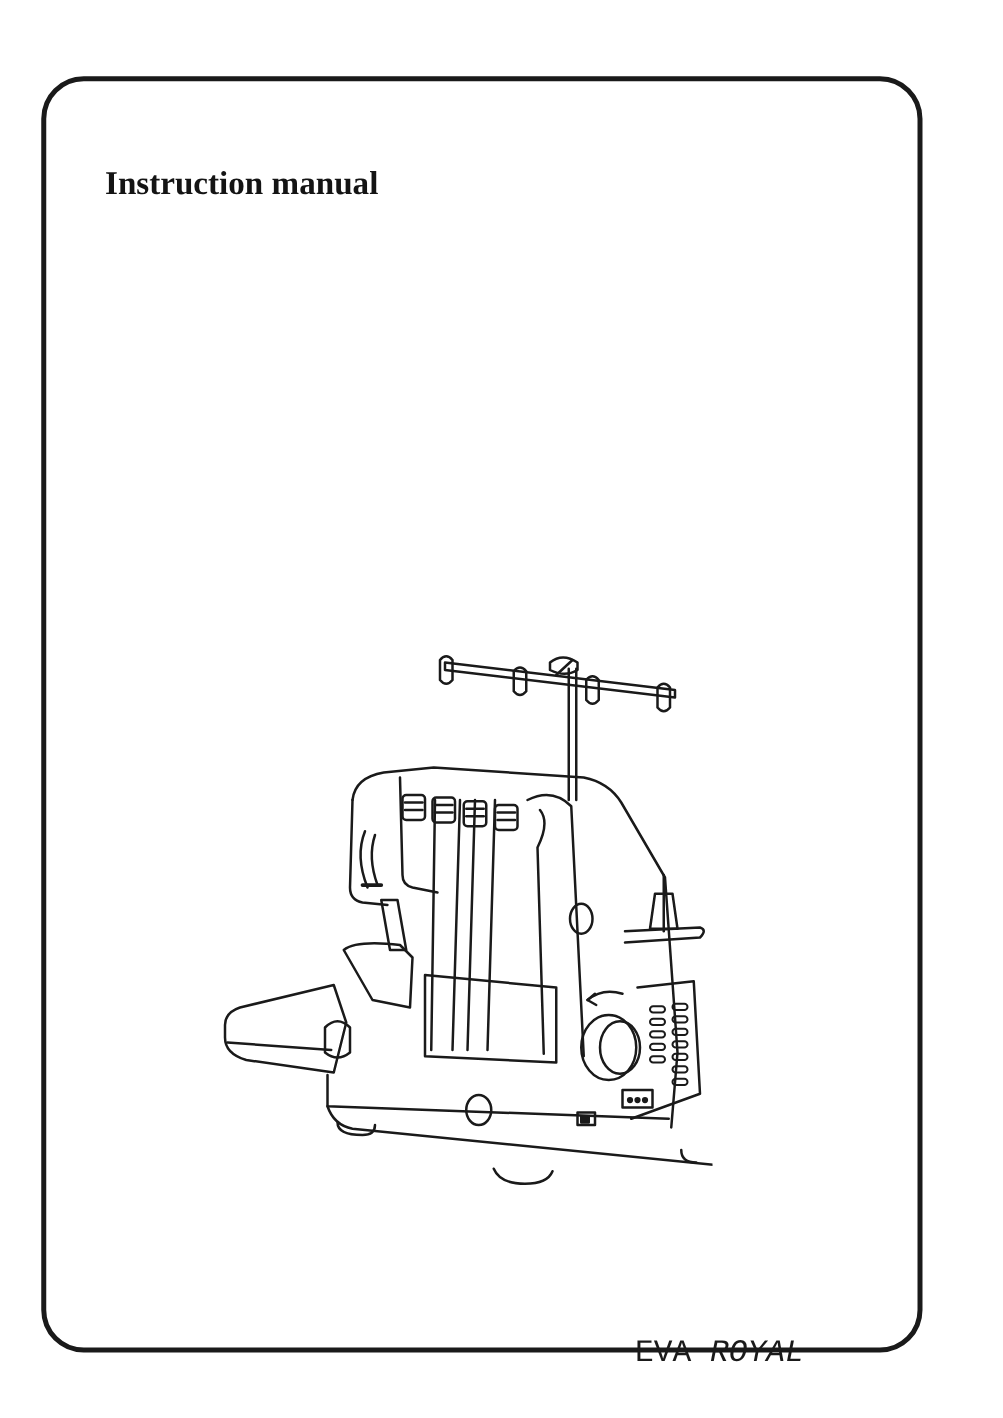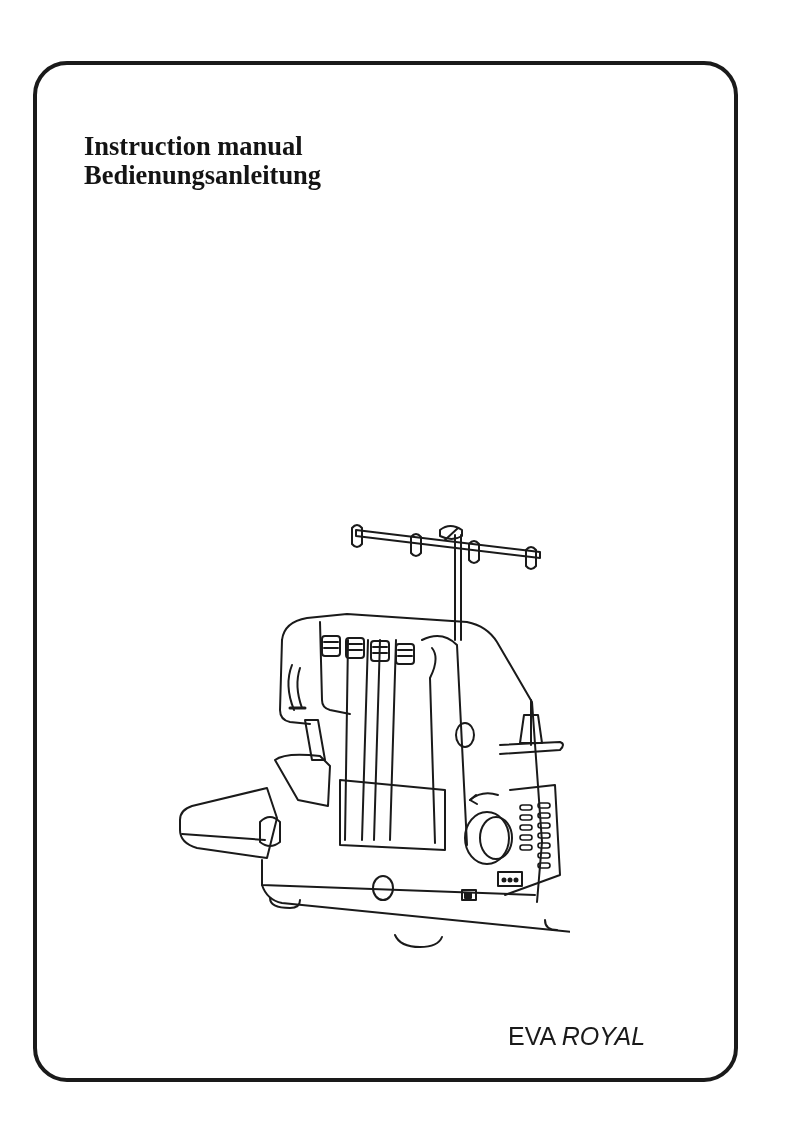--- a/index.html
+++ b/index.html
@@ -6,37 +6,36 @@
   body { width: 802px; height: 1134px; position: relative; overflow: hidden; }
   .frame {
     position: absolute; left: 33px; top: 61px; width: 697px; height: 1013px;
     border: 4px solid #1a1a1a; border-radius: 34px; box-sizing: content-box;
   }
   .titles {
     position: absolute; left: 84px; top: 132px;
     font-family: "Liberation Serif", "DejaVu Serif", serif;
     font-weight: bold; font-size: 26.5px; line-height: 28.5px; color: #141414;
   }
-  .titles div { white-space: nowrap; }
+  .titles div { white-space: nowrap; text-align: right; }
   .model {
-    position: absolute; left: 508px; top: 1022px;
-    font-family: Liberation Sans, sans-serif;
+    position: absolute; left: 508px; top: 1068px;
+    font-family: Liberation Mono, monospace;
     font-size: 25px; color: #1a1a1a; white-space: nowrap;
   }
   .model .it { font-style: italic; }
   .illustration { position: absolute; left: 170px; top: 515px; }
 </style>
 </head>
 <body>
 
 <div class="frame"></div>
 
 <div class="titles">
   <div>Instruction manual</div>
-  <div>Bedienungsanleitung</div>
 </div>
 
 <svg class="illustration" width="400" height="440" viewBox="170 515 400 440" fill="none" stroke="#1a1a1a" stroke-width="2" stroke-linejoin="round" stroke-linecap="round">
 
   <g>
     <line x1="455" y1="535" x2="455" y2="640"></line>
     <line x1="461" y1="535" x2="461" y2="640"></line>
     <path d="M356 530 L540 552 L540 558 L356 536 Z"></path>
     <path d="M440 530 q10 -8 22 0 l0 6 q-10 6 -22 0 Z"></path>
     <path d="M445 540 L458 528"></path>

